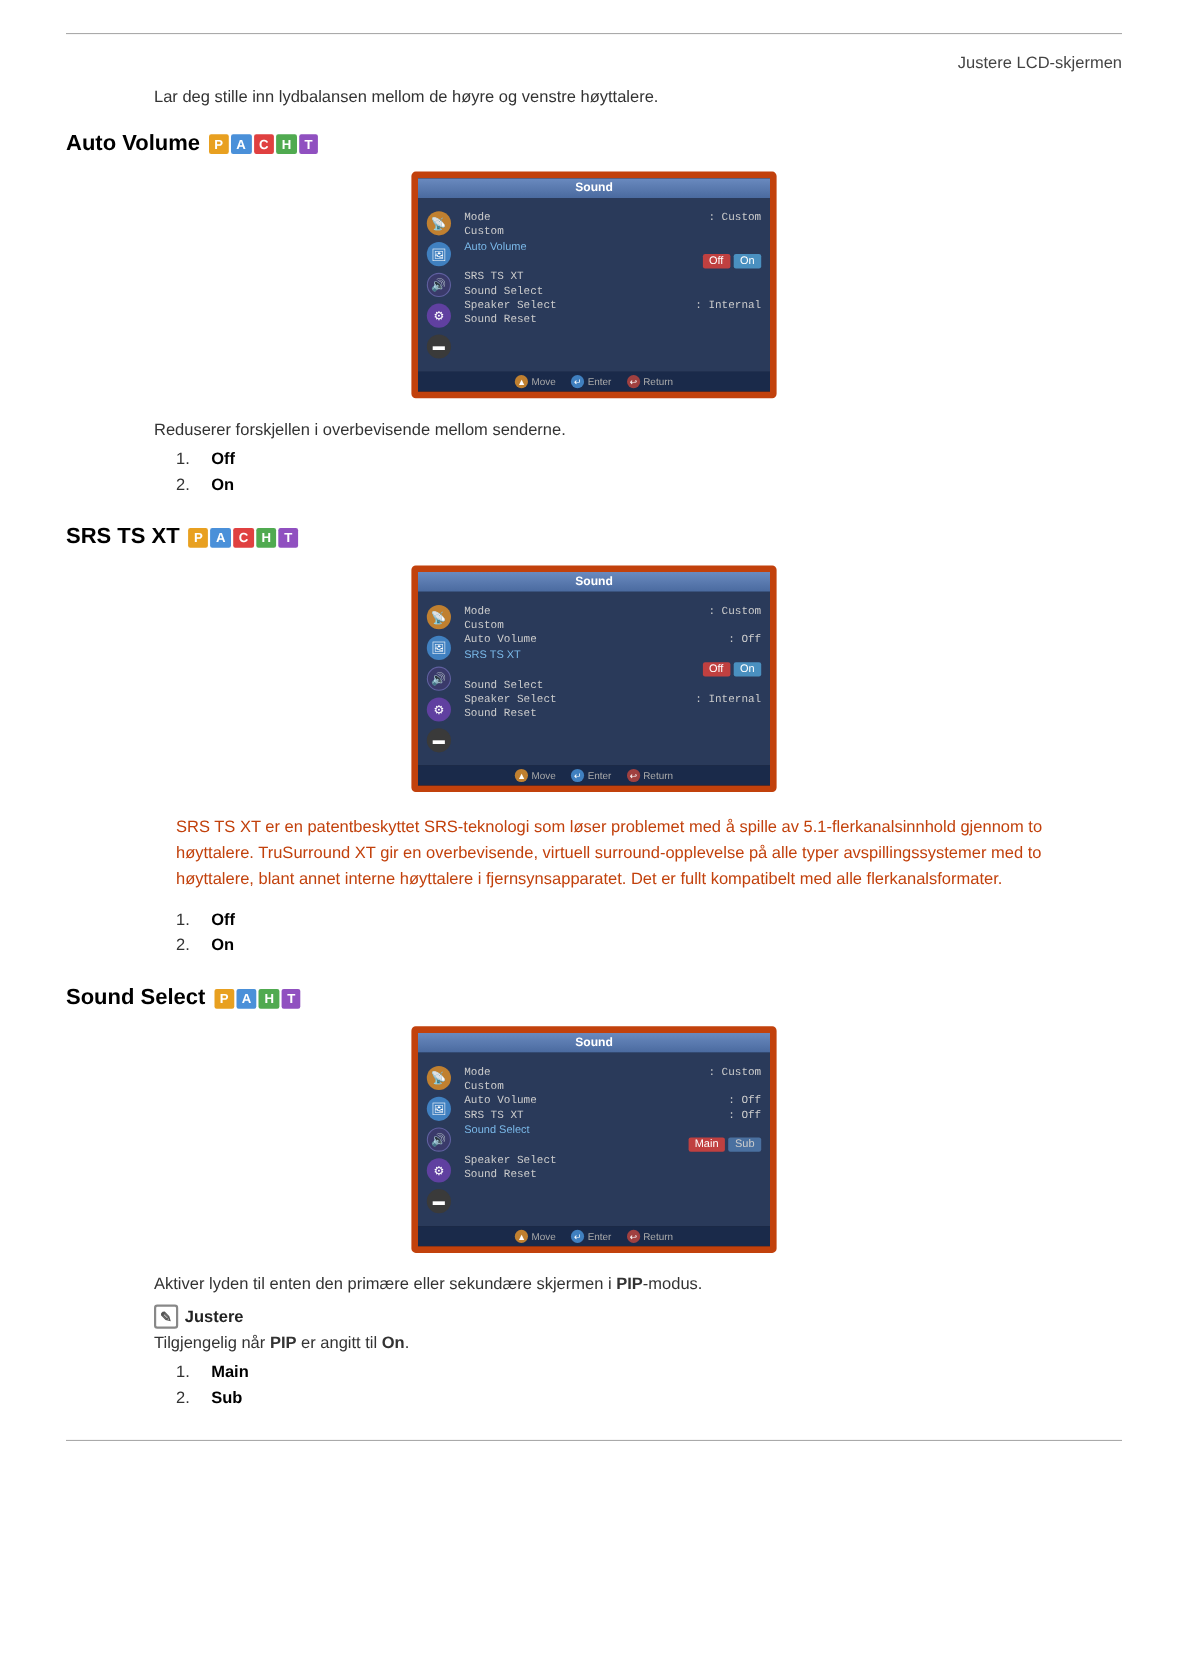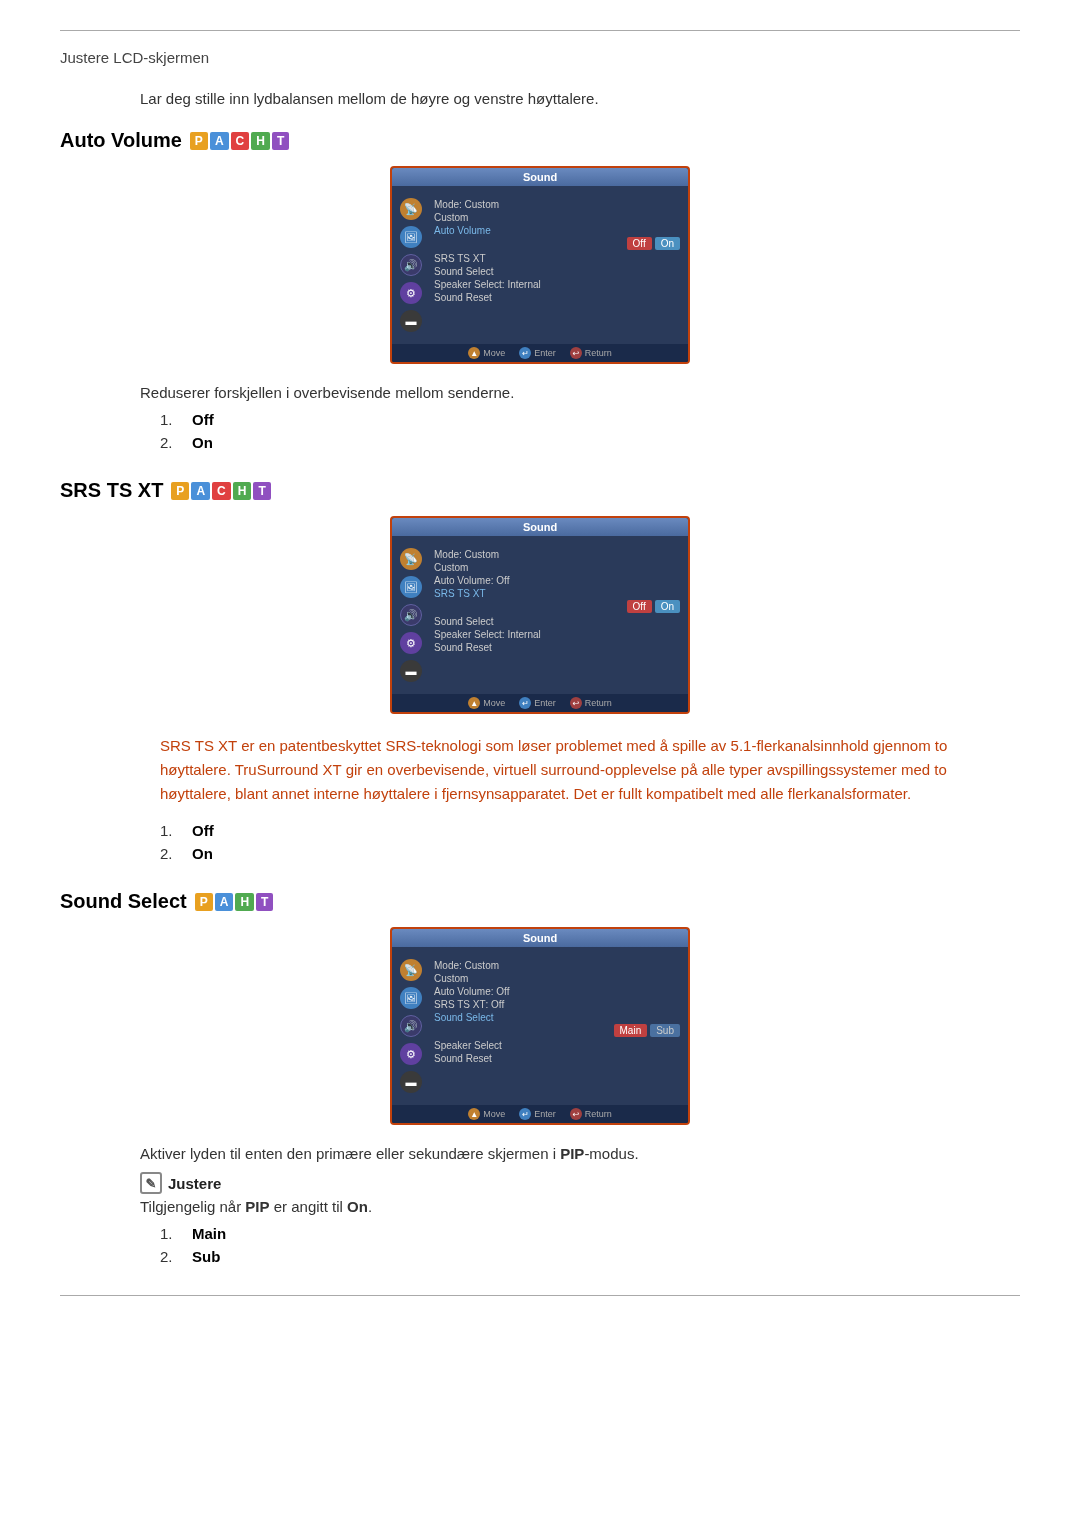--- a/index.html
+++ b/index.html
@@ -23,24 +23,24 @@
       margin-bottom: 18px;
     }
 
     .bottom-rule {
       border: none;
       border-top: 1px solid #aaa;
       margin-top: 30px;
     }
 
     .page-title {
-      text-align: left;
+      text-align: right;
       font-size: 15px;
       color: #444;
-      margin-bottom: 24px;
+      margin-bottom: 14px;
     }
 
     .intro-text {
       margin-left: 80px;
       margin-bottom: 22px;
       font-size: 15px;
       color: #333;
     }
 
     
@@ -75,23 +75,23 @@
     .badge-t { background: #9050c0; }
 
     
     .osd-wrapper {
       display: flex;
       justify-content: center;
       margin-bottom: 20px;
     }
 
     .osd-screen {
-      width: 300px;
+      width: 332px;
       background: #0f172a;
-      border: 2px solid #c2410c;
+      border: 6px solid #c2410c;
       border-radius: 4px;
       overflow: hidden;
       position: relative;
     }
 
     .osd-title-bar {
       background: linear-gradient(to bottom, #6a8abf, #4a6a9f);
       text-align: center;
       color: #fff;
       font-size: 11px;
@@ -130,24 +130,25 @@
     .icon-gear { background: #6040a0; }
     .icon-screen { background: #3a3a3a; }
 
     .osd-menu {
       flex: 1;
       padding: 4px 8px 4px 4px;
     }
 
     .osd-menu-item {
       display: flex;
-      justify-content: flex-start;
+      justify-content: space-between;
       font-size: 10px;
       padding: 1px 0;
       color: #ccc;
+      font-family: Liberation Mono, monospace;
     }
 
     .osd-menu-item .label { }
     .osd-menu-item .value { }
 
     .osd-highlight-row {
       display: flex;
       justify-content: space-between;
       align-items: center;
       padding: 1px 0;

